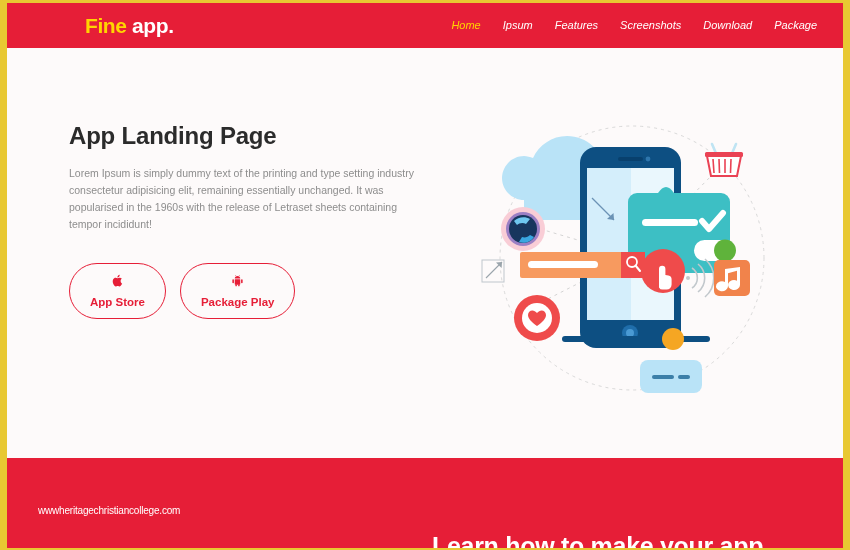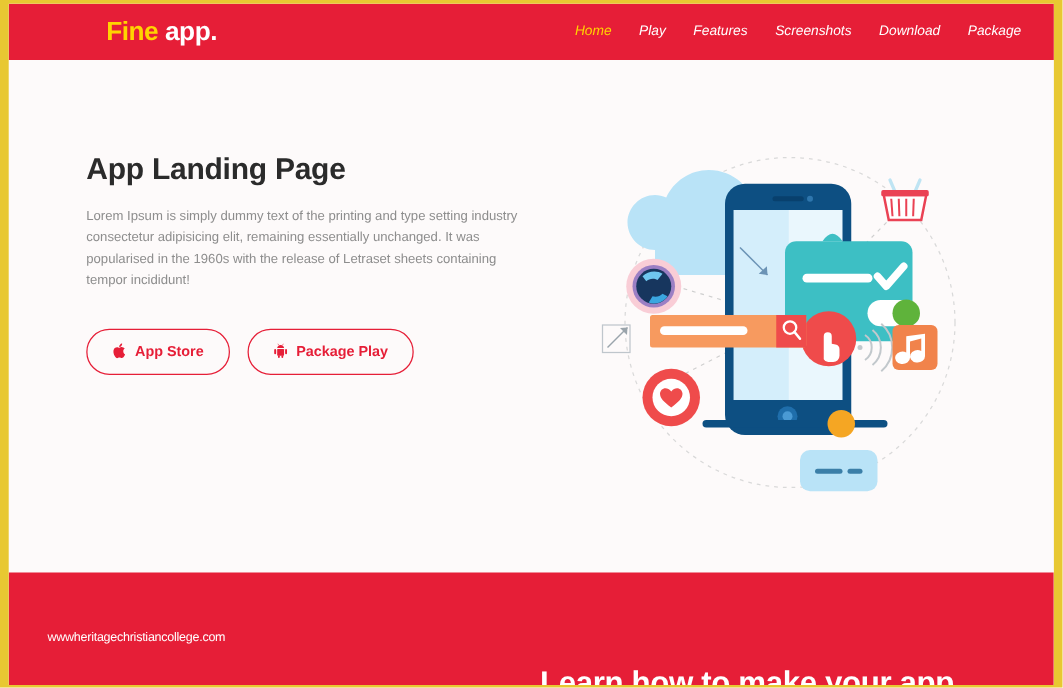--- a/index.html
+++ b/index.html
@@ -119,20 +119,21 @@
     background: transparent;
     font-size: 11.5px;
     font-weight: bold;
     padding: 10px 20px;
     display: flex;
     align-items: center;
     gap: 7px;
     cursor: pointer;
     font-family: "Liberation Sans", sans-serif;
     white-space: nowrap;
+    flex-direction: column;
   }
   .store-btn .store-ico {
     font-size: 12px;
     line-height: 1;
     display: inline-block;
   }
 
   
   #illustration {
     position: absolute;
@@ -179,21 +180,21 @@
 <div id="page">
   <div id="canvas">
 
     <div id="header">
       <div id="logo">
         <span class="logo-fine">Fine</span><span class="logo-app"> app.</span>
       </div>
 
       <nav id="nav">
         <a class="nav-item active">Home</a>
-        <a class="nav-item">Play</a>
+        <a class="nav-item">Ipsum</a>
         <a class="nav-item">Features</a>
         <a class="nav-item">Screenshots</a>
         <a class="nav-item">Download</a>
         <a class="nav-item">Package</a>
       </nav>
     </div>
 
     <div id="hero">
 
       <div id="hero-copy">

